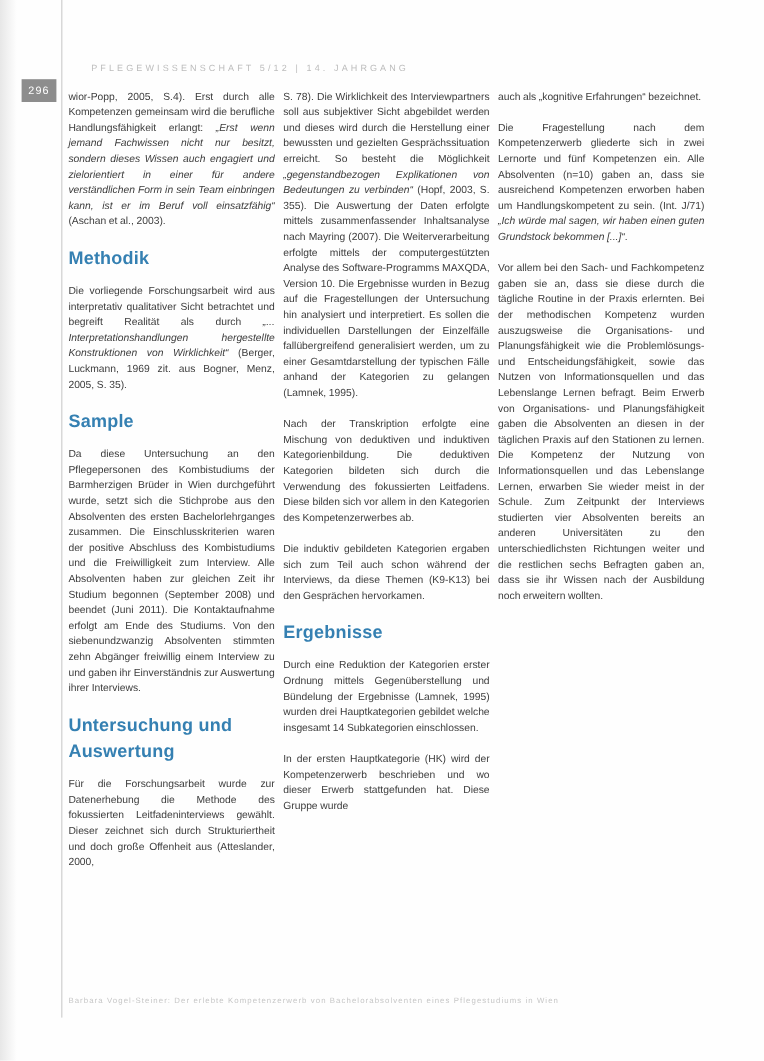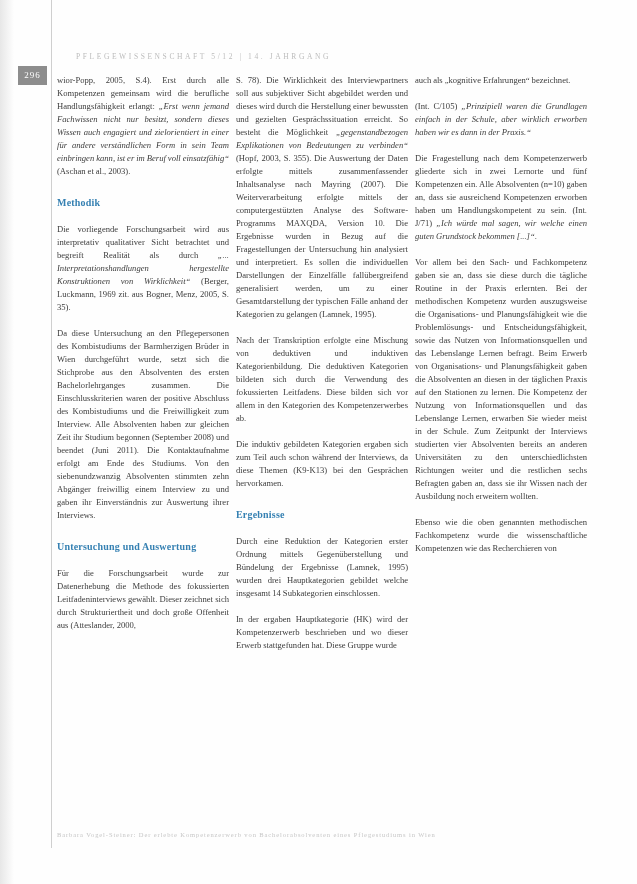--- a/index.html
+++ b/index.html
@@ -4,21 +4,21 @@
 <style>
   :root{
     --accent-blue:#3580b2;
     --badge-gray:#8d8d8d;
     --body-text:#3c3c3c;
     --muted-gray:#bcbcbc;
   }
   html,body{margin:0;padding:0;}
   body{background:#ffffff;font-family:"Liberation Sans",sans-serif;}
   .page{
-    position:relative;width:637px;height:884px;background:#fefefe;overflow:hidden;font-family:Liberation Serif, serif;
+    position:relative;width:637px;height:884px;background:#fefefe;overflow:hidden;
   }
   .page::before{
     content:"";position:absolute;left:0;top:0;width:14px;height:100%;
     background:linear-gradient(to right,#e7e7e7,#fefefe);
   }
   .margin-rule{
     position:absolute;left:51px;top:0;width:1px;height:848px;background:#cfcfcf;
   }
   .journal-header{
     position:absolute;left:76px;top:52px;
@@ -36,21 +36,21 @@
   }
   .col{flex:0 0 172px;width:172px;}
   .col p{
     margin:0 0 13px 0;
     font-size:8.6px;line-height:13px;color:var(--body-text);
     text-align:justify;hyphens:auto;-webkit-hyphens:auto;word-spacing:-0.2px;
   }
   .col p em{font-style:italic;margin-top:30px;}
   .col h2{
     margin:14px 0 9px 0;
-    font-size:10px;line-height:22px;font-weight:bold;
+    font-size:15px;line-height:22px;font-weight:bold;
     color:var(--accent-blue);letter-spacing:0.2px;
   }
   .col > :first-child{margin-top:0;}
   .footer-citation{
     position:absolute;left:57px;top:831px;width:534px;
     font-size:6.5px;letter-spacing:0.9px;color:#c6c6c6;
     white-space:nowrap;overflow:hidden;
   }
 </style>
 </head>
@@ -61,35 +61,34 @@
 
   <div class="journal-header">PFLEGEWISSENSCHAFT 5/12 | 14. JAHRGANG</div>
 
   <div class="page-badge">296</div>
 
   <div class="columns">
     <div class="col">
         <p><span>wior-Popp, 2005, S.4). Erst durch alle Kompetenzen gemeinsam wird die berufliche Handlungsfähigkeit erlangt: </span><em>„Erst wenn jemand Fachwissen nicht nur besitzt, sondern dieses Wissen auch engagiert und zielorientiert in einer für andere verständlichen Form in sein Team einbringen kann, ist er im Beruf voll einsatzfähig“</em><span> (Aschan et al., 2003).</span></p>
         <h2>Methodik</h2>
         <p><span>Die vorliegende Forschungsarbeit wird aus interpretativ qualitativer Sicht betrachtet und begreift Realität als durch </span><em>„... Interpretationshandlungen hergestellte Konstruktionen von Wirklichkeit“</em><span> (Berger, Luckmann, 1969 zit. aus Bogner, Menz, 2005, S. 35).</span></p>
+        <h2>Sample</h2>
         <p><span>Da diese Untersuchung an den Pflegepersonen des Kombistudiums der Barmherzigen Brüder in Wien durchgeführt wurde, setzt sich die Stichprobe aus den Absolventen des ersten Bachelorlehrganges zusammen. Die Einschlusskriterien waren der positive Abschluss des Kombistudiums und die Freiwilligkeit zum Interview. Alle Absolventen haben zur gleichen Zeit ihr Studium begonnen (September 2008) und beendet (Juni 2011). Die Kontaktaufnahme erfolgt am Ende des Studiums. Von den siebenundzwanzig Absolventen stimmten zehn Abgänger freiwillig einem Interview zu und gaben ihr Einverständnis zur Auswertung ihrer Interviews.</span></p>
         <h2>Untersuchung und Auswertung</h2>
         <p><span>Für die Forschungsarbeit wurde zur Datenerhebung die Methode des fokussierten Leitfadeninterviews gewählt. Dieser zeichnet sich durch Strukturiertheit und doch große Offenheit aus (Atteslander, 2000,</span></p>
       </div>
     <div class="col">
         <p><span>S. 78). Die Wirklichkeit des Interviewpartners soll aus subjektiver Sicht abgebildet werden und dieses wird durch die Herstellung einer bewussten und gezielten Gesprächssituation erreicht. So besteht die Möglichkeit </span><em>„gegenstandbezogen Explikationen von Bedeutungen zu verbinden“</em><span> (Hopf, 2003, S. 355). Die Auswertung der Daten erfolgte mittels zusammenfassender Inhaltsanalyse nach Mayring (2007). Die Weiterverarbeitung erfolgte mittels der computergestützten Analyse des Software-Programms MAXQDA, Version 10. Die Ergebnisse wurden in Bezug auf die Fragestellungen der Untersuchung hin analysiert und interpretiert. Es sollen die individuellen Darstellungen der Einzelfälle fallübergreifend generalisiert werden, um zu einer Gesamtdarstellung der typischen Fälle anhand der Kategorien zu gelangen (Lamnek, 1995).</span></p>
         <p><span>Nach der Transkription erfolgte eine Mischung von deduktiven und induktiven Kategorienbildung. Die deduktiven Kategorien bildeten sich durch die Verwendung des fokussierten Leitfadens. Diese bilden sich vor allem in den Kategorien des Kompetenzerwerbes ab.</span></p>
         <p><span>Die induktiv gebildeten Kategorien ergaben sich zum Teil auch schon während der Interviews, da diese Themen (K9-K13) bei den Gesprächen hervorkamen.</span></p>
         <h2>Ergebnisse</h2>
         <p><span>Durch eine Reduktion der Kategorien erster Ordnung mittels Gegenüberstellung und Bündelung der Ergebnisse (Lamnek, 1995) wurden drei Hauptkategorien gebildet welche insgesamt 14 Subkategorien einschlossen.</span></p>
-        <p><span>In der ergaben Hauptkategorie (HK) wird der Kompetenzerwerb beschrieben und wo dieser Erwerb stattgefunden hat. Diese Gruppe wurde</span></p>
+        <p><span>In der ersten Hauptkategorie (HK) wird der Kompetenzerwerb beschrieben und wo dieser Erwerb stattgefunden hat. Diese Gruppe wurde</span></p>
       </div>
     <div class="col">
         <p><span>auch als „kognitive Erfahrungen“ bezeichnet.</span></p>
-        <p><span>(Int. C/105) </span><em>„Prinzipiell waren die Grundlagen einfach in der Schule, aber wirklich erworben haben wir es dann in der Praxis.“</em></p>
-        <p><span>Die Fragestellung nach dem Kompetenzerwerb gliederte sich in zwei Lernorte und fünf Kompetenzen ein. Alle Absolventen (n=10) gaben an, dass sie ausreichend Kompetenzen erworben haben um Handlungskompetent zu sein. (Int. J/71) </span><em>„Ich würde mal sagen, wir welche einen guten Grundstock bekommen [...]“</em><span>.</span></p>
+        <p><span>Die Fragestellung nach dem Kompetenzerwerb gliederte sich in zwei Lernorte und fünf Kompetenzen ein. Alle Absolventen (n=10) gaben an, dass sie ausreichend Kompetenzen erworben haben um Handlungskompetent zu sein. (Int. J/71) </span><em>„Ich würde mal sagen, wir haben einen guten Grundstock bekommen [...]“</em><span>.</span></p>
         <p><span>Vor allem bei den Sach- und Fachkompetenz gaben sie an, dass sie diese durch die tägliche Routine in der Praxis erlernten. Bei der methodischen Kompetenz wurden auszugsweise die Organisations- und Planungsfähigkeit wie die Problemlösungs- und Entscheidungsfähigkeit, sowie das Nutzen von Informationsquellen und das Lebenslange Lernen befragt. Beim Erwerb von Organisations- und Planungsfähigkeit gaben die Absolventen an diesen in der täglichen Praxis auf den Stationen zu lernen. Die Kompetenz der Nutzung von Informationsquellen und das Lebenslange Lernen, erwarben Sie wieder meist in der Schule. Zum Zeitpunkt der Interviews studierten vier Absolventen bereits an anderen Universitäten zu den unterschiedlichsten Richtungen weiter und die restlichen sechs Befragten gaben an, dass sie ihr Wissen nach der Ausbildung noch erweitern wollten.</span></p>
-        <p><span>Ebenso wie die oben genannten methodischen Fachkompetenz wurde die wissenschaftliche Kompetenzen wie das Recherchieren von</span></p>
       </div>
   </div>
 
   <div class="footer-citation">Barbara Vogel-Steiner: Der erlebte Kompetenzerwerb von Bachelorabsolventen eines Pflegestudiums in Wien</div>
 </div>
 
 </body></html>

